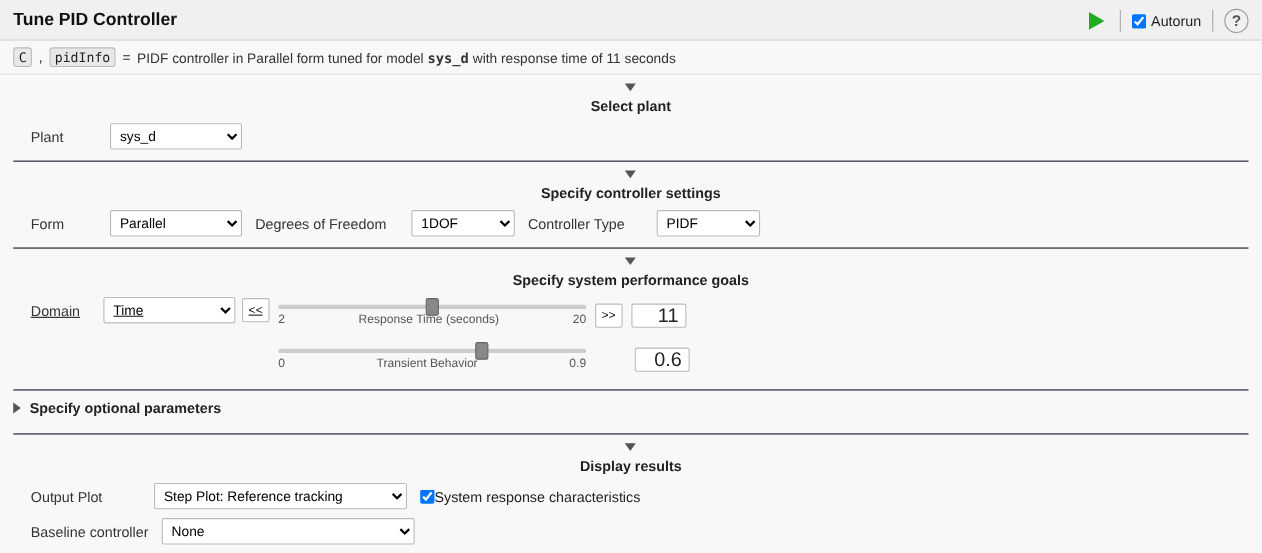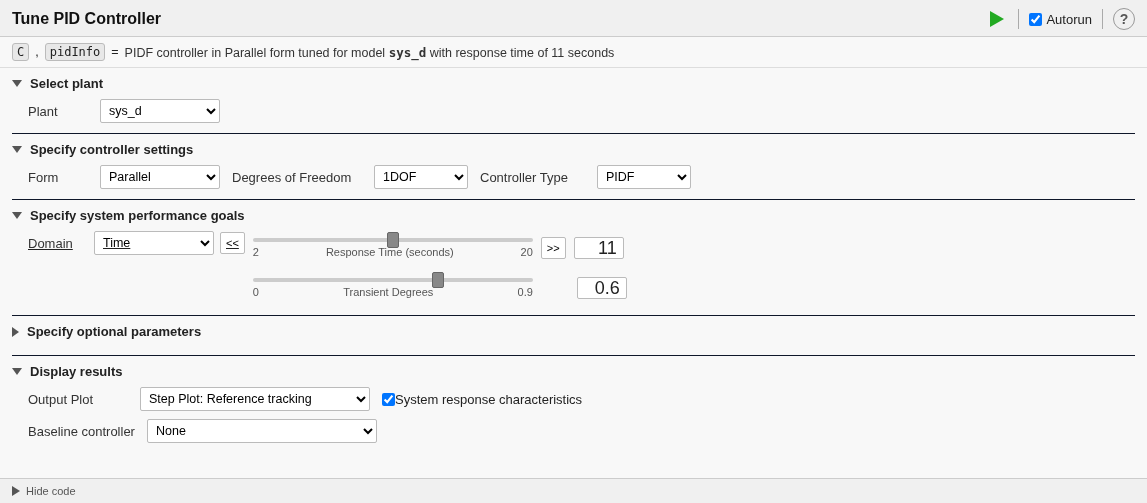--- a/index.html
+++ b/index.html
@@ -138,20 +138,21 @@
     .section-header {
       display: flex;
       align-items: center;
       gap: 6px;
       font-weight: bold;
       font-size: 13px;
       color: #222;
       margin-bottom: 8px;
       cursor: pointer;
       user-select: none;
+      flex-direction: column;
     }
 
     .section-content {
       padding-left: 16px;
     }
 
     
     .form-row {
       display: flex;
       align-items: center;
@@ -442,21 +443,21 @@
               <div class="value-box">
                 <span>11</span>
               </div>
             </div>
 
             <div style="display:flex;align-items:center;gap:8px;">
               <div class="slider-container">
                 <input type="range" min="0" max="90" value="60" style="width: 280px;">
                 <div class="slider-ticks">
                   <span>0</span>
-                  <span>Transient Degrees</span>
+                  <span>Transient Behavior</span>
                   <span>0.9</span>
                 </div>
               </div>
               <div class="value-box" style="margin-left:36px;">
                 <span>0.6</span>
               </div>
             </div>
           </div>
         </div>
       </div>

